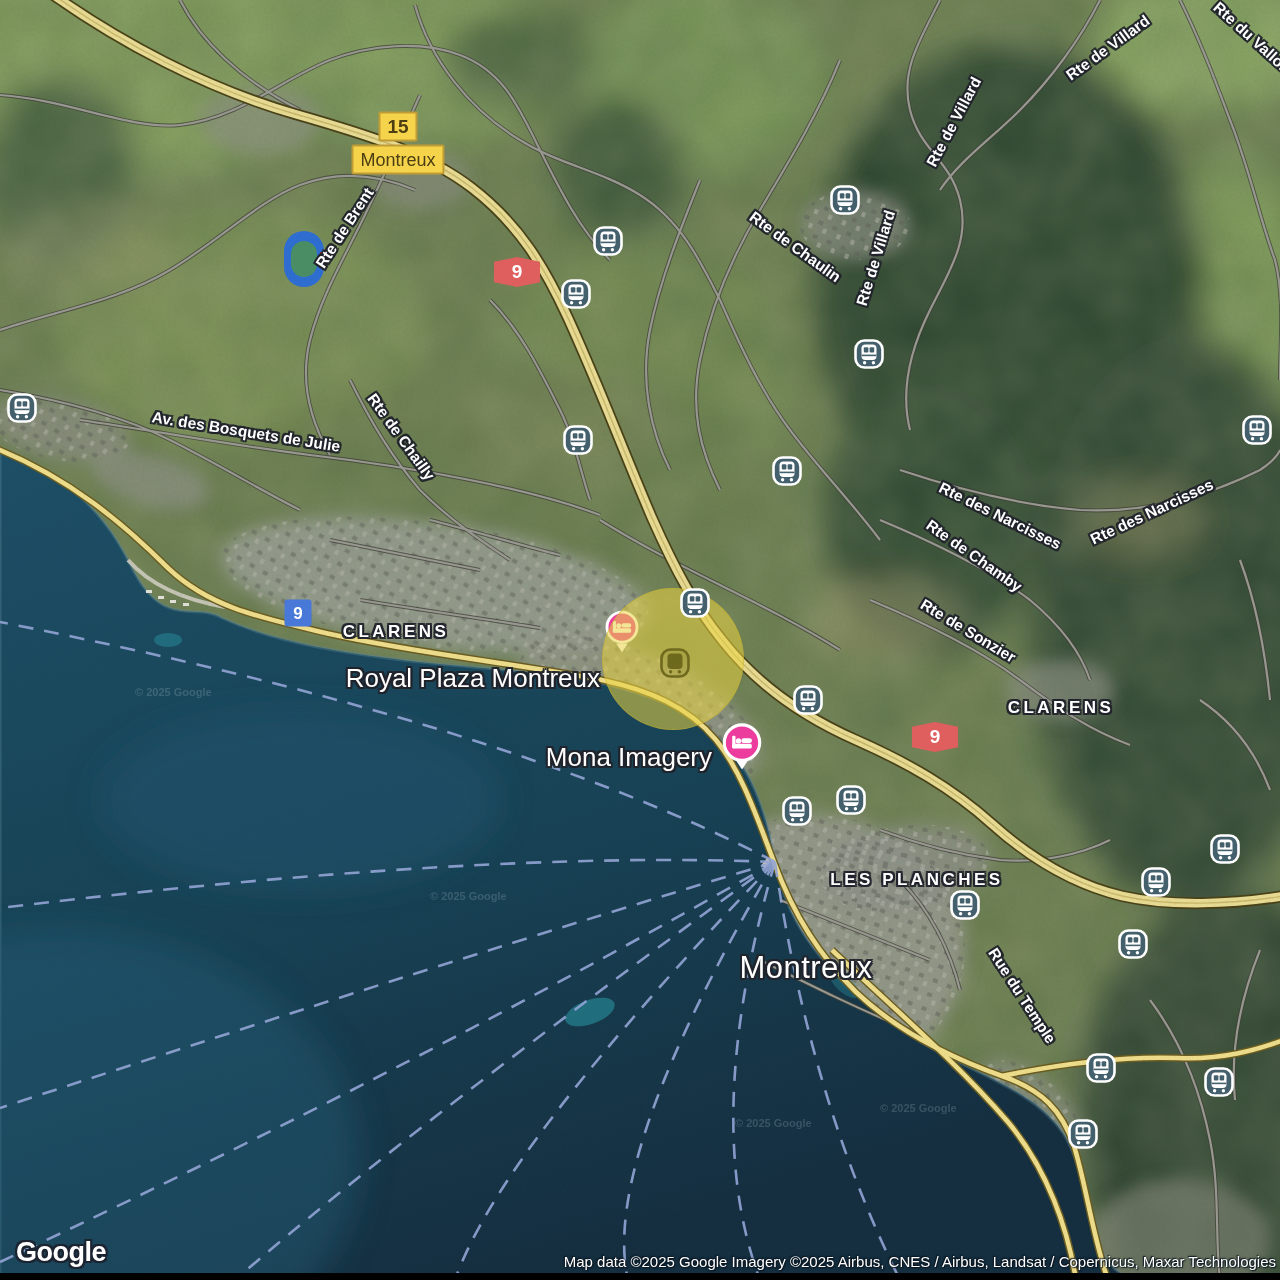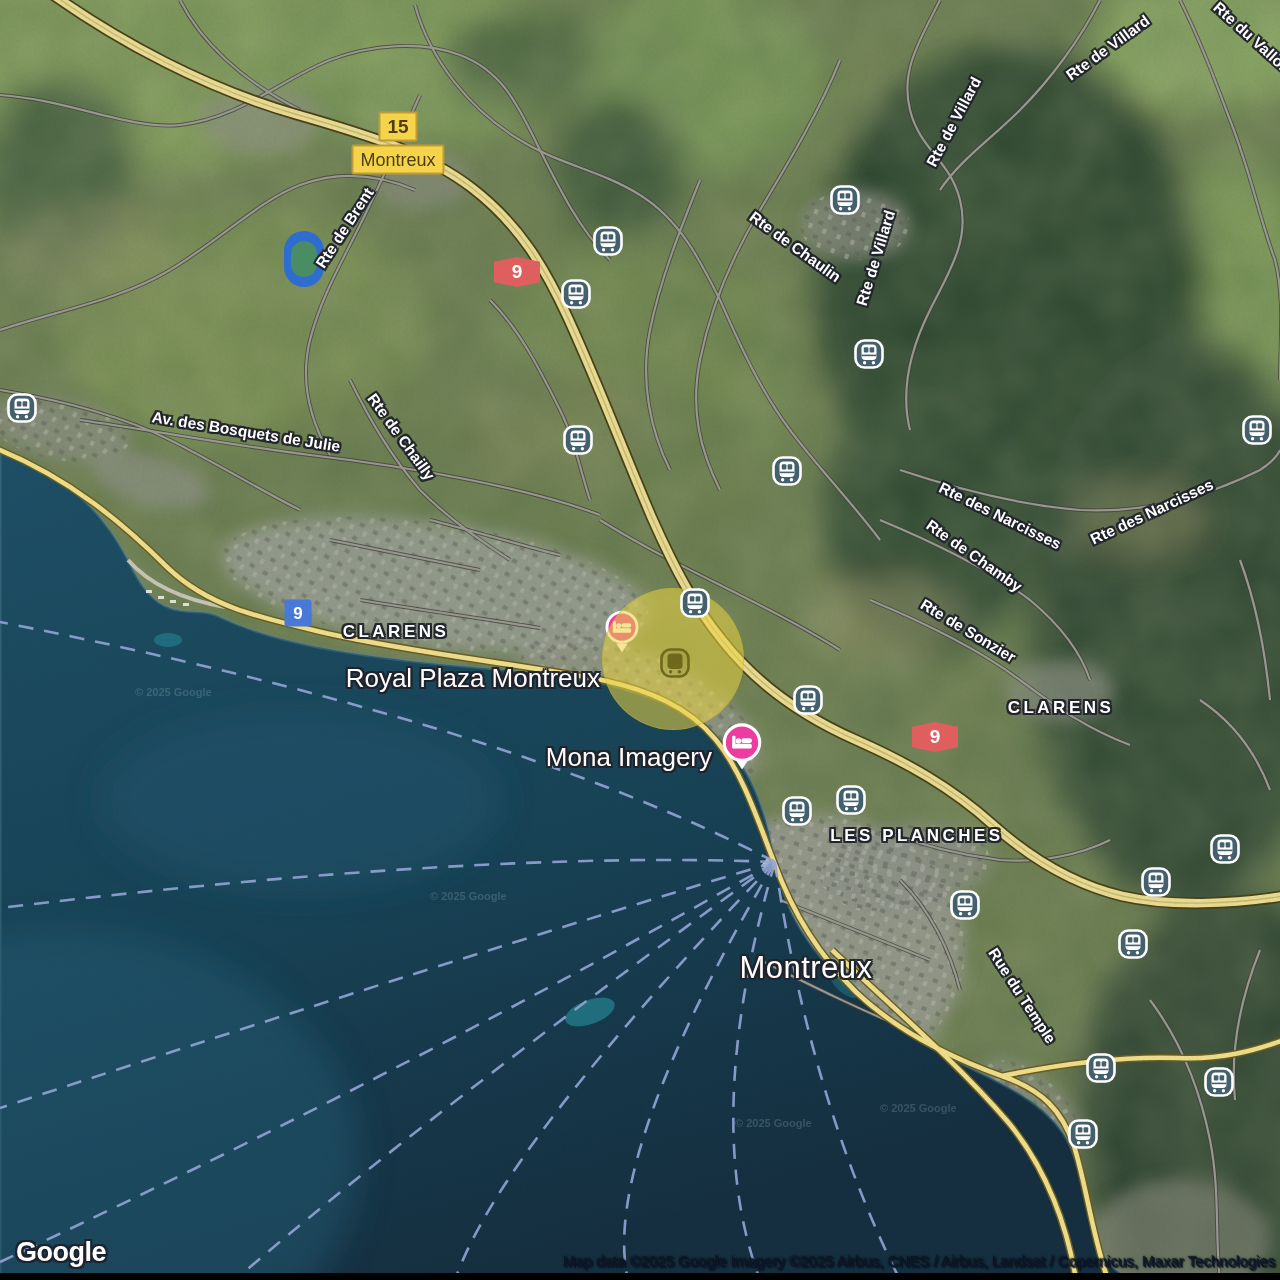--- a/index.html
+++ b/index.html
@@ -35,21 +35,21 @@
   .shield.blue{width:27px;height:27px;background:#4878d8;border-radius:3px;color:#fff;
        font-size:17px;font-weight:bold;}
   .shield.pair{flex-direction:column;gap:3px;}
   .ybox{background:#f5d44c;border:2px solid #bf9c35;color:#4c3e12;font-weight:bold;
        padding:0 7px;line-height:26px;font-size:19px;border-radius:2px;}
   .ybox.nm{font-size:18px;font-weight:500;}
   #google-logo{position:absolute;left:16px;bottom:12px;font-size:27px;font-weight:bold;
        color:#fff;letter-spacing:-.5px;
        text-shadow:-2px -2px 0 #1b2430,2px -2px 0 #1b2430,-2px 2px 0 #1b2430,2px 2px 0 #1b2430,
        0 -2px 0 #1b2430,0 2px 0 #1b2430,-2px 0 0 #1b2430,2px 0 0 #1b2430;}
-  #attribution{position:absolute;right:4px;bottom:10px;font-size:15px;color:#0f172a;
+  #attribution{position:absolute;right:4px;bottom:10px;font-size:15px;color:#ffffff;
        text-shadow:0 0 3px rgba(10,20,30,.9),1px 1px 1px rgba(10,20,30,.9),-1px -1px 1px rgba(10,20,30,.9);}
   #bottombar{position:absolute;left:0;right:0;bottom:0;height:7px;background:#000;}
 </style>
 </head>
 <body>
 
 <div id="map">
 
   <svg id="terrain" width="1280" height="1280" viewBox="0 0 1280 1280">
     <defs>
@@ -450,21 +450,21 @@
       <div class="lbl road" style="left: 1252px; top: 38px; transform: translate(-50%, -50%) rotate(42deg);">Rte du Vallon</div>
       <div class="lbl road" style="left: 246px; top: 432px; transform: translate(-50%, -50%) rotate(9deg);">Av. des Bosquets de Julie</div>
       <div class="lbl road" style="left: 401px; top: 437px; transform: translate(-50%, -50%) rotate(54deg);">Rte de Chailly</div>
       <div class="lbl road" style="left: 1000px; top: 516px; transform: translate(-50%, -50%) rotate(26deg);">Rte des Narcisses</div>
       <div class="lbl road" style="left: 1152px; top: 512px; transform: translate(-50%, -50%) rotate(-25deg);">Rte des Narcisses</div>
       <div class="lbl road" style="left: 974px; top: 556px; transform: translate(-50%, -50%) rotate(35deg);">Rte de Chamby</div>
       <div class="lbl road" style="left: 968px; top: 631px; transform: translate(-50%, -50%) rotate(31deg);">Rte de Sonzier</div>
       <div class="lbl road" style="left: 1022px; top: 996px; transform: translate(-50%, -50%) rotate(57deg);">Rue du Temple</div>
       <div class="lbl locality" style="left: 396px; top: 632px; transform: translate(-50%, -50%) rotate(0deg);">CLARENS</div>
       <div class="lbl locality" style="left: 1061px; top: 708px; transform: translate(-50%, -50%) rotate(0deg);">CLARENS</div>
-      <div class="lbl locality" style="left: 917px; top: 836px; transform: translate(-50%, -50%) rotate(0deg);">LES PLANCHES</div>
+      <div class="lbl locality" style="left: 917px; top: 880px; transform: translate(-50%, -50%) rotate(0deg);">LES PLANCHES</div>
       <div class="lbl city" style="left: 806px; top: 968px; transform: translate(-50%, -50%) rotate(0deg);">Montreux</div>
       <div class="lbl poi" style="right: 680px; top: 678px; transform: translateY(-50%);">Royal Plaza Montreux</div>
       <div class="lbl poi" style="right: 568px; top: 757px; transform: translateY(-50%);">Mona Imagery</div>
     </div>
 
   <div id="chrome" class="layer">
     <div id="google-logo">Google</div>
     <div id="attribution">Map data ©2025 Google Imagery ©2025 Airbus, CNES / Airbus, Landsat / Copernicus, Maxar Technologies</div>
     <div id="bottombar"></div>
   </div>

